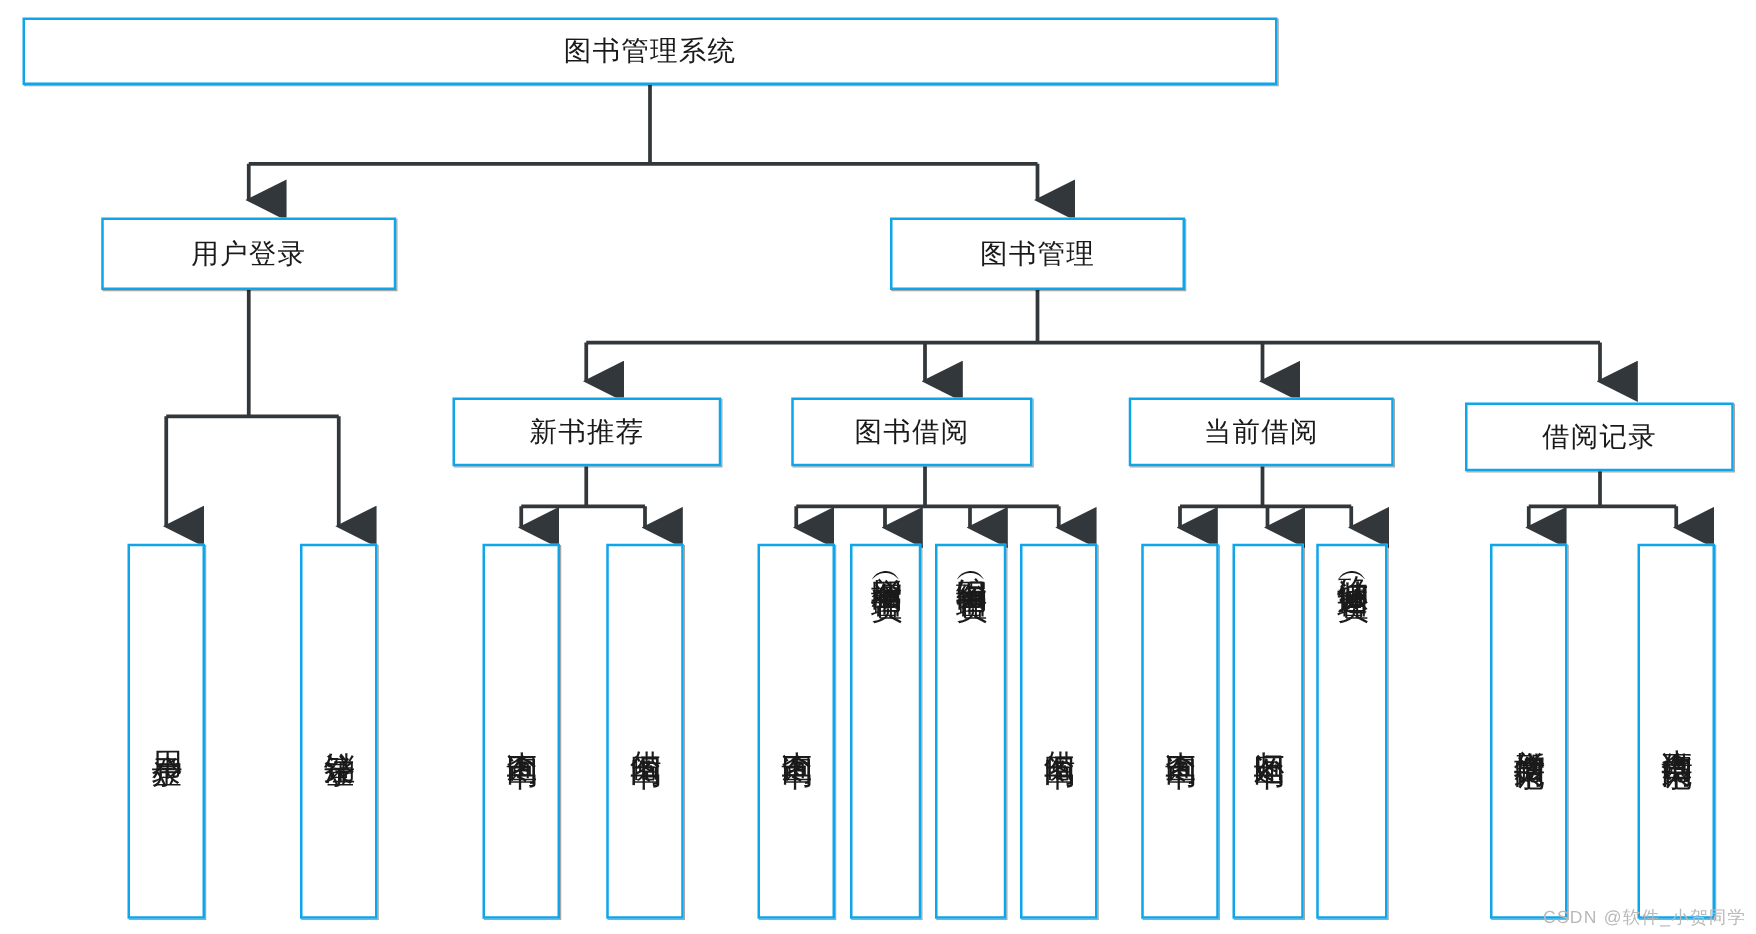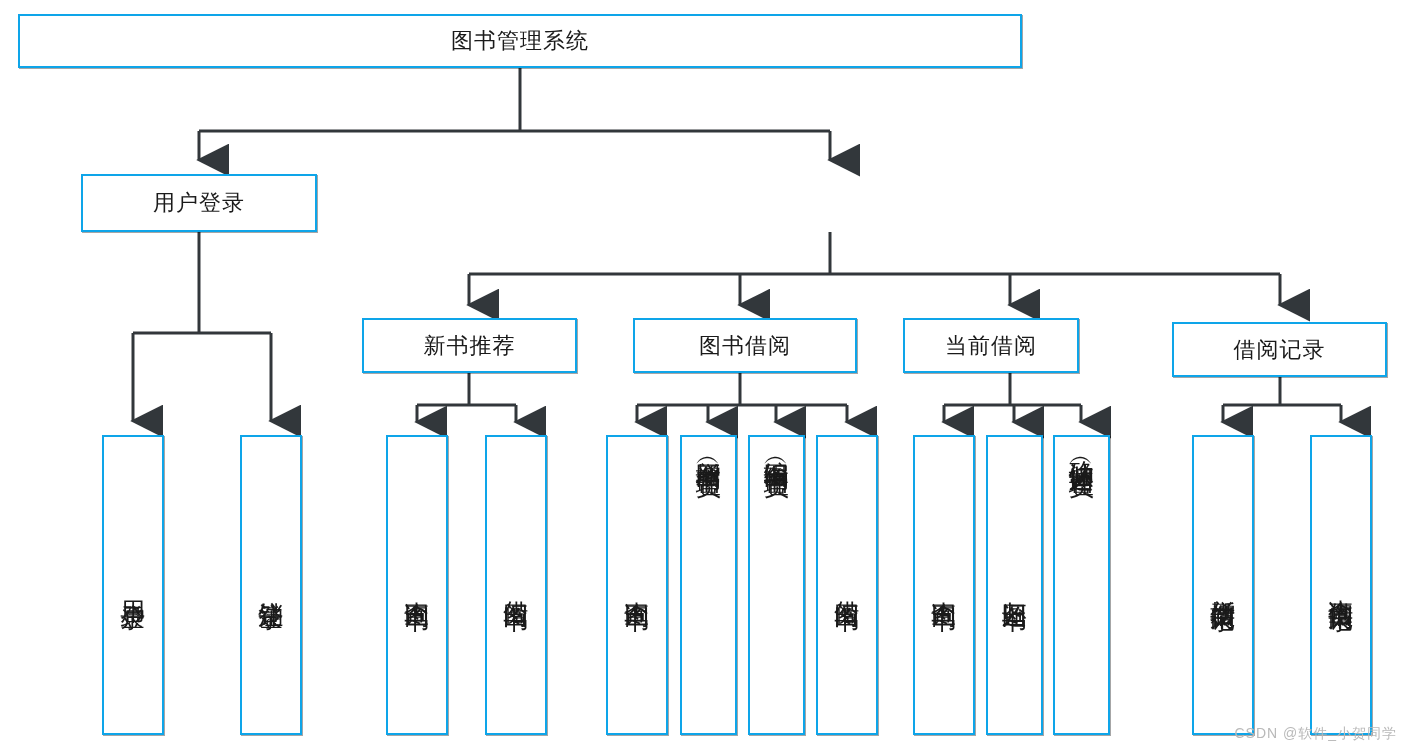--- a/index.html
+++ b/index.html
@@ -124,28 +124,31 @@
     </g>
   </svg>
 
   <div class="node horiz" style="left:18px; top:14px; width:1004px; height:54px;">
     <span class="node-label">图书管理系统</span>
   </div>
 
   <div class="node horiz" style="left:81px; top:174px; width:236px; height:58px;">
     <span class="node-label">用户登录</span>
   </div>
+  <div class="node horiz" style="left:712px; top:174px; width:236px; height:58px;">
+    <span class="node-label">图书管理</span>
+  </div>
 
   <div class="node horiz" style="left:362px; top:318px; width:215px; height:55px;justify-content:center;">
     <span class="node-label">新书推荐</span>
   </div>
-  <div class="node horiz" style="left:633px; top:318px; width:224px; height:55px;">
+  <div class="node horiz" style="left:633px; top:318px; width:193px; height:55px;">
     <span class="node-label">图书借阅</span>
   </div>
-  <div class="node horiz" style="left:903px; top:318px; width:176px; height:55px;">
+  <div class="node horiz" style="left:903px; top:318px; width:212px; height:55px;">
     <span class="node-label">当前借阅</span>
   </div>
   <div class="node horiz" style="left:1172px; top:322px; width:215px; height:55px;">
     <span class="node-label">借阅记录</span>
   </div>
 
   <div class="node vert" style="left:102px; top:435px; width:62px; height:300px;">
     <span class="node-label">用户登录</span>
   </div>
   <div class="node vert" style="left:240px; top:435px; width:62px; height:300px;">

